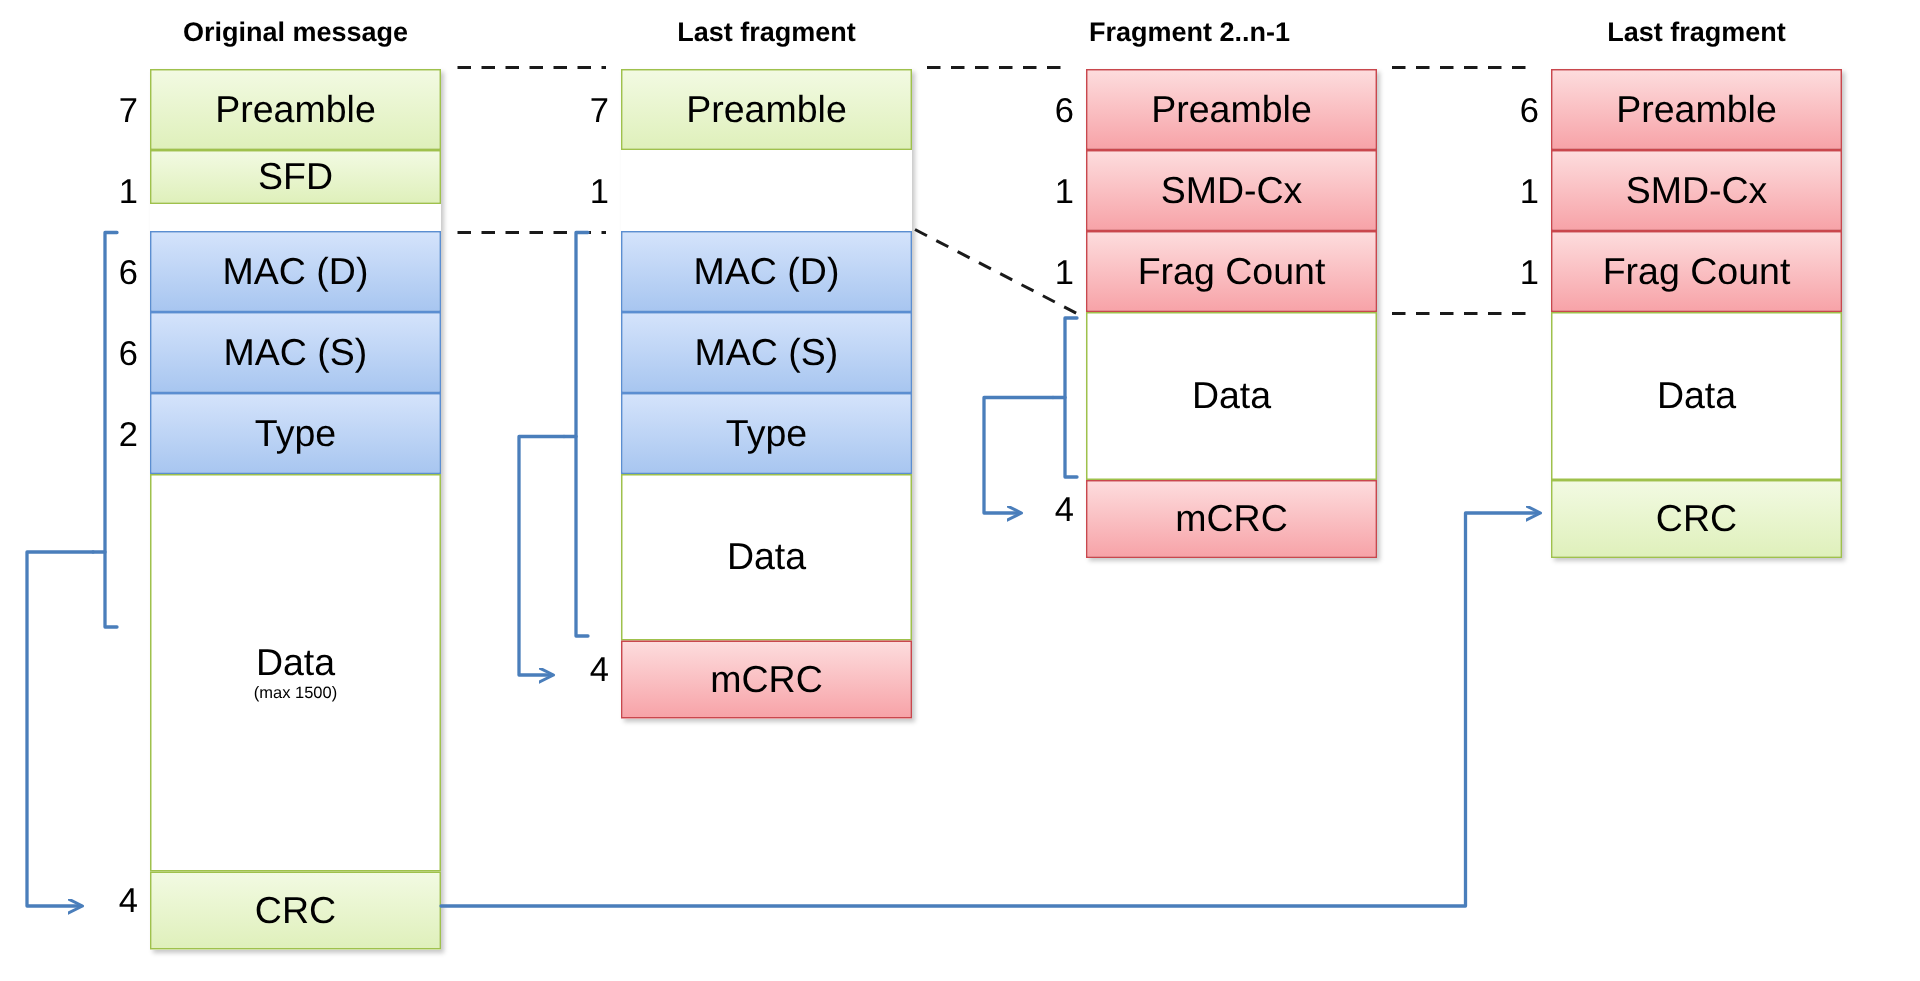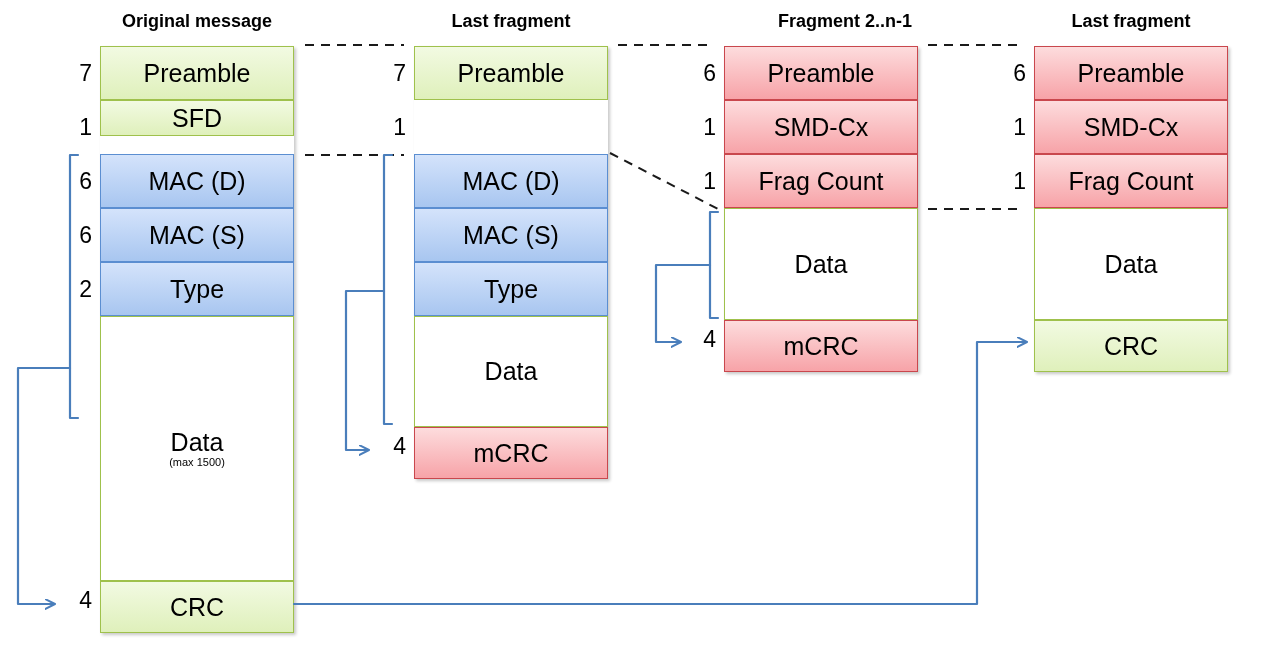--- a/index.html
+++ b/index.html
@@ -78,21 +78,21 @@
     white-space: nowrap;
   }
 </style>
 </head>
 <body>
 
 <div id="stage">
 
   <div class="col-title" style="left:100px; top:12px; width:194px;">Original message</div>
   <div class="col-title" style="left:414px; top:12px; width:194px;">Last fragment</div>
-  <div class="col-title" style="left:748px; top:12px; width:194px;">Fragment 2..n-1</div>
+  <div class="col-title" style="left:696px; top:12px; width:194px;">Fragment 2..n-1</div>
   <div class="col-title" style="left:1034px; top:12px; width:194px;">Last fragment</div>
 
   <div class="stack" style="left:100px; top:46px; width:194px; height:587px;">
     <div class="field f-green" style="top:0px; height:54px;">
       <span>Preamble</span>
     </div>
     <div class="field f-green" style="top:54px; height:36px;">
       <span>SFD</span>
     </div>
     <div class="field f-blue" style="top:108px; height:54px;">

